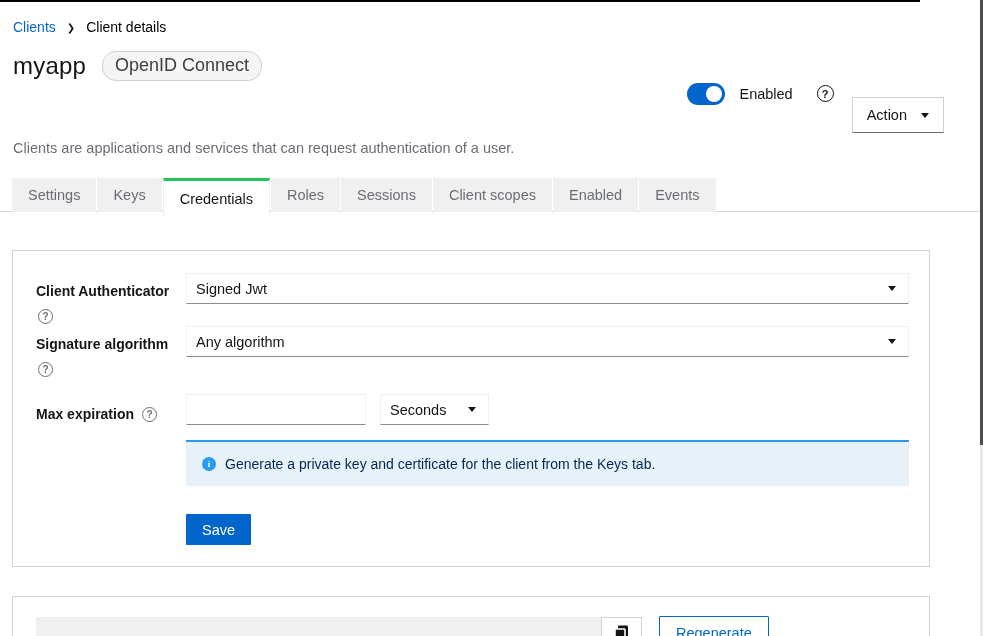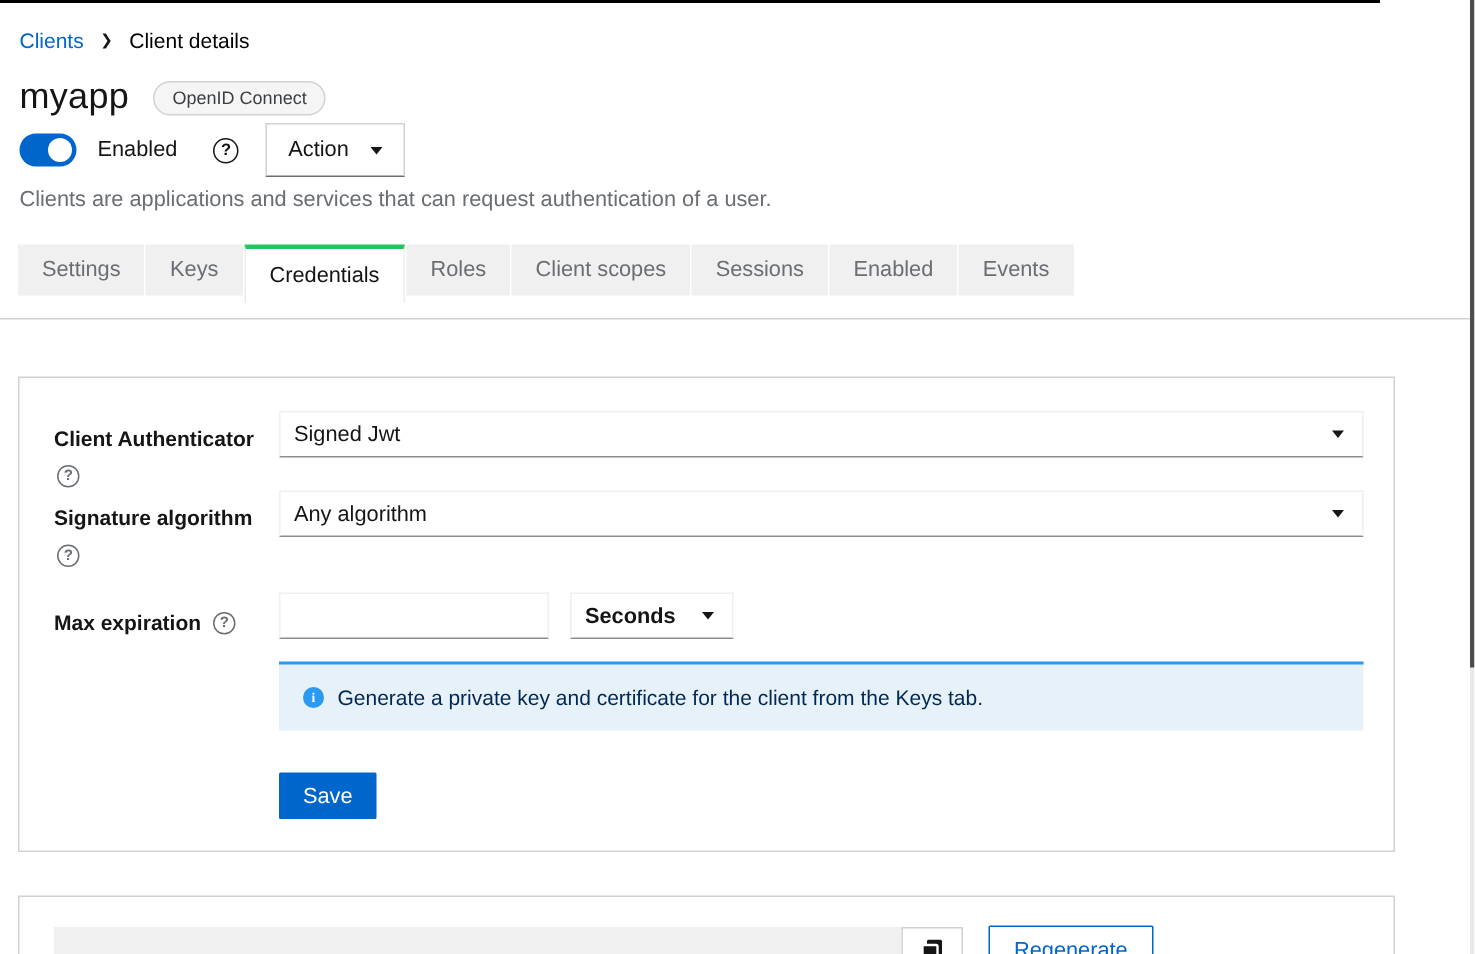--- a/index.html
+++ b/index.html
@@ -17,49 +17,50 @@
   .scroll-track { position:absolute; top:0; right:0; width:3px; height:636px; background:#e8e8e8; z-index:50; }
   .scroll-thumb { position:absolute; top:0; right:0; width:3px; height:445px; background:#4d4d4d; }
 
   
   .breadcrumb { display:flex; align-items:center; padding:19px 0 0 13px; font-size:14px; }
   .breadcrumb a { color:#0066cc; text-decoration:none; cursor:pointer; }
   .crumb-sep { font-size:10px; margin:0 11px; color:#151515; }
   .crumb-current { color:#000000; }
 
   
-  .header-row { display:flex; justify-content:space-between; align-items:flex-start; padding:16px 39px 0 13px;flex-direction:column; }
+  .header-row { display:flex; justify-content:space-between; align-items:flex-start; padding:16px 39px 0 13px; }
   .title-group { display:flex; align-items:center; }
   .page-title { font-size:24px; font-weight:500; letter-spacing:0.2px; }
   .badge {
     margin-left:16px; padding:3px 12px 4px; border-radius:14px;
-    background:#f5f5f5; border:1px solid #d2d2d2; font-size:12px; color:#3c3f42;
+    background:#f5f5f5; border:1px solid #d2d2d2; font-size:18px; color:#3c3f42;
   }
   .header-controls { display:flex; align-items:center; margin-top:3px; }
   .toggle { width:38px; height:22px; border-radius:11px; background:#0066cc; position:relative; cursor:pointer; flex:0 0 auto; }
   .toggle-knob { position:absolute; top:3px; right:3px; width:16px; height:16px; border-radius:50%; background:#fff; }
   .toggle-label { margin-left:14px; font-size:14.5px; }
   .help-circle {
     display:inline-flex; align-items:center; justify-content:center;
     border-radius:50%; font-weight:bold; cursor:pointer; flex:0 0 auto;
   }
   .help-dark { width:17px; height:17px; border:1.6px solid #151515; color:#151515; font-size:11px; margin-left:24px; }
   .help-gray { width:15px; height:15px; border:1px solid #6a6e73; color:#6a6e73; font-size:10px; }
   .action-btn {
     margin-left:18px; height:36px; padding:0 14px; background:#fff;
     border:1px solid #d2d2d2; border-bottom-color:#6a6e73;
     display:flex; align-items:center; font-size:14.5px; color:#151515; cursor:pointer; min-width:89px;
     font-family:inherit;
+    margin-top:43px;
   }
   .caret { width:0; height:0; border-left:4.5px solid transparent; border-right:4.5px solid transparent; border-top:5.5px solid #151515; margin-left:auto; }
   .action-btn .caret { margin-left:14px; }
   .subtitle { padding:7px 0 0 13px; font-size:14.5px; color:#6a6e73; }
 
   
-  .tabs { display:flex; align-items:flex-start; margin-top:22px; padding-left:12px; height:50px; border-bottom:1px solid #d2d2d2; }
+  .tabs { display:flex; align-items:flex-start; margin-top:22px; padding-left:12px; height:34px; border-bottom:1px solid #d2d2d2; }
   .tab {
     display:flex; align-items:center; height:34px; padding:0 16px;
     background:#f0f0f0; color:#6a6e73; font-size:14.5px; margin-right:1px; cursor:pointer; white-space:nowrap;
   }
   .tab.active {
     background:#fff; color:#151515; border-top:3px solid #22c55e;
     height:39px; position:relative; z-index:2;
     border-left:1px solid #ededed; border-right:1px solid #ededed;
   }
 
@@ -78,21 +79,21 @@
   .select-control, .text-input {
     height:31px; background:#fff; border:1px solid #f0f0f0; border-bottom:1px solid #8a8d90;
     font-size:14.5px; color:#151515;
   }
   .select-control { display:flex; align-items:center; padding:0 12px 0 9px; cursor:pointer; }
   .select-value { flex:1; }
   .text-input { width:180px; padding:0 8px; font-family:inherit; }
   .row-gap-sm { margin-bottom:2px; }
   .row-gap-lg { margin-top:17px; }
   .unit-row { display:flex; align-items:flex-start; }
-  .unit-select { width:109px; margin-left:14px;font-weight:bold; }
+  .unit-select { width:109px; margin-left:14px; }
 
   .alert-info {
     margin-top:15px; background:#e7f1fa; border-top:2px solid #2b9af3;
     padding:14px 16px; display:flex; align-items:center;
   }
   .info-icon {
     width:14px; height:14px; border-radius:50%; background:#2b9af3; color:#fff;
     display:inline-flex; align-items:center; justify-content:center;
     font-size:9px; font-weight:bold; font-family:"Liberation Serif", serif; flex:0 0 auto;
   }
@@ -151,22 +152,22 @@
   </div>
 </header>
 
 <p class="subtitle">Clients are applications and services that can request authentication of a user.</p>
 
 <div class="tabs">
   <div class="tab">Settings</div>
   <div class="tab">Keys</div>
   <div class="tab active">Credentials</div>
   <div class="tab">Roles</div>
+  <div class="tab">Sessions</div>
   <div class="tab">Client scopes</div>
-  <div class="tab">Sessions</div>
   <div class="tab">Enabled</div>
   <div class="tab">Events</div>
 </div>
 
 <main>
 
   <section class="card card-1">
 
     <div class="form-row row-gap-sm">
       <div class="label-block">

